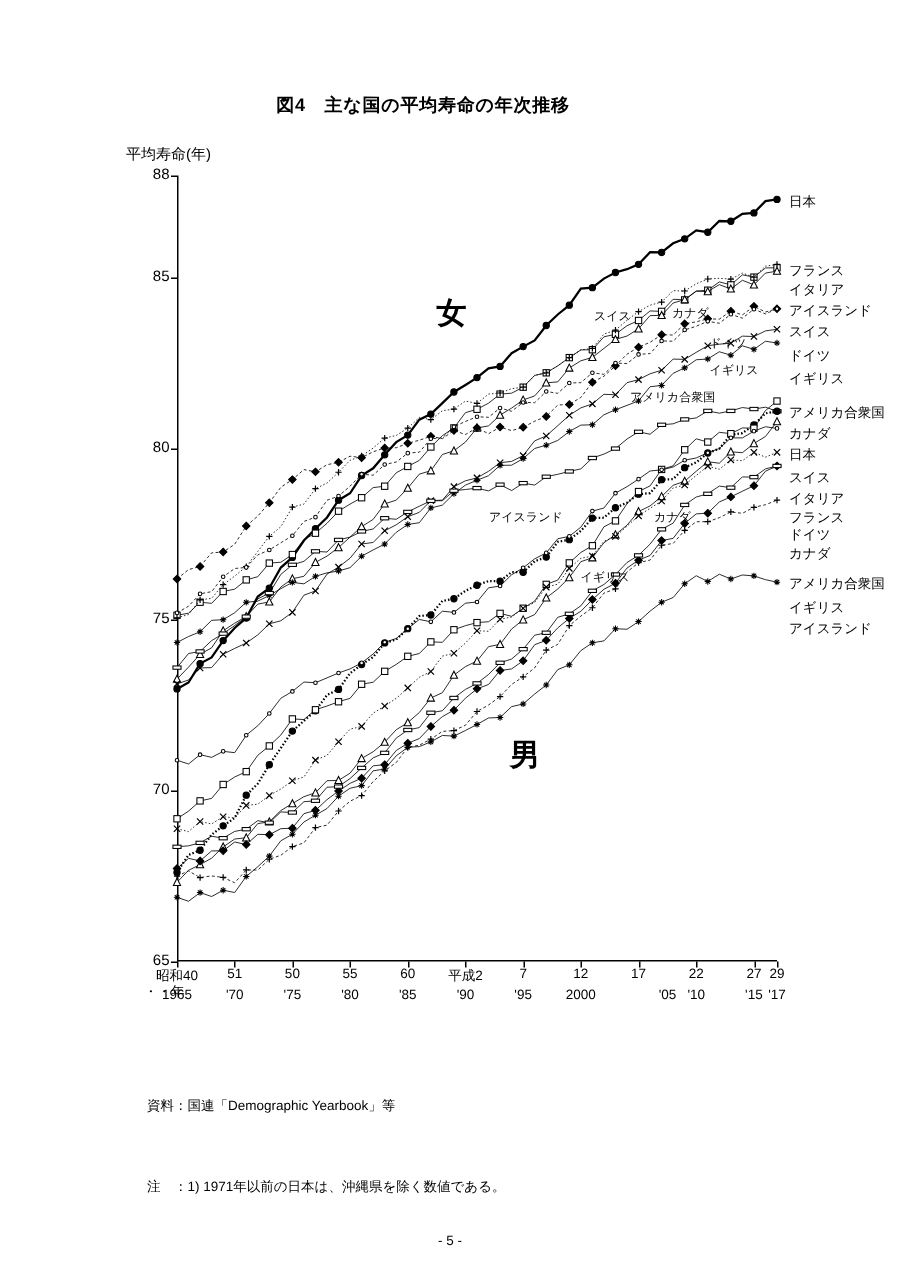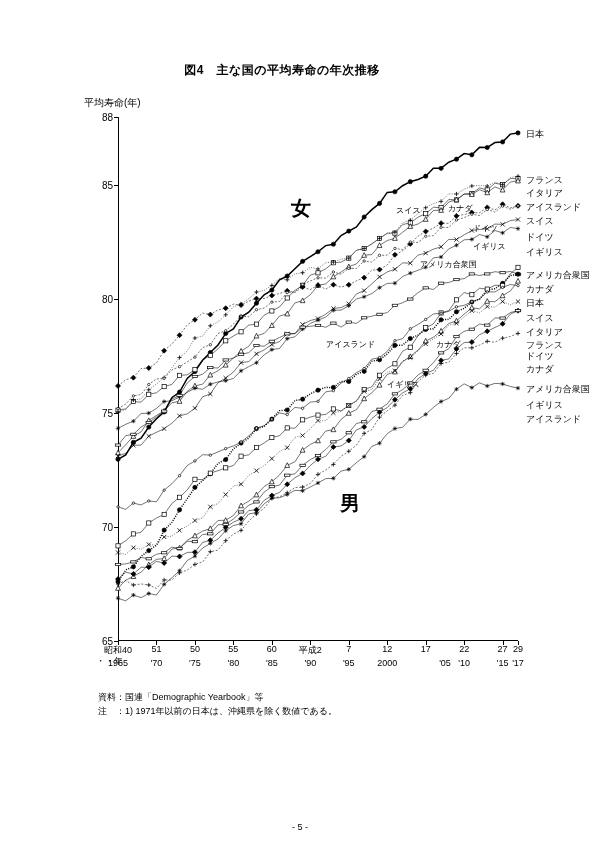--- a/index.html
+++ b/index.html
@@ -52,21 +52,21 @@
   }
   .series-label{
     position:absolute;font-size:9px;white-space:nowrap;
   }
   .inner-label{
     position:absolute;font-size:8px;white-space:nowrap;
   }
   .notes{
     position:absolute;left:98px;top:690px;font-size:9px;line-height:14px;
   }
-  .notes div{white-space:nowrap;}
+  .notes div{white-space:nowrap;margin-top:40px;}
   .note-indent2{padding-left:34px;}
   .pagenum{
     position:absolute;left:0;top:822px;width:600px;text-align:center;font-size:9px;
   }
   svg.chart{position:absolute;left:0;top:0;width:400px;height:524px;overflow:visible;}
 </style>
 </head>
 <body>
 
 <div class="page">

